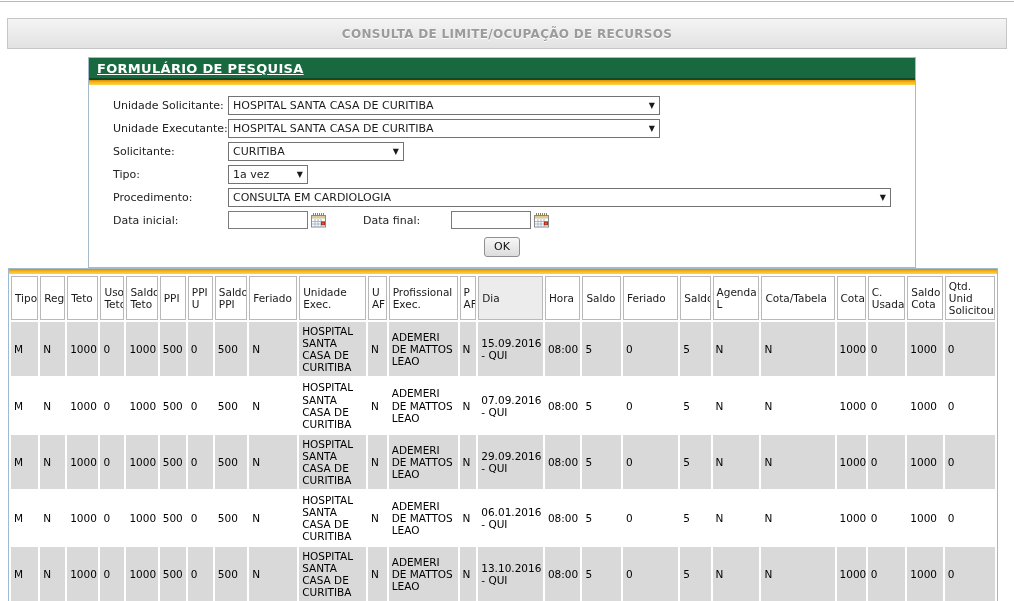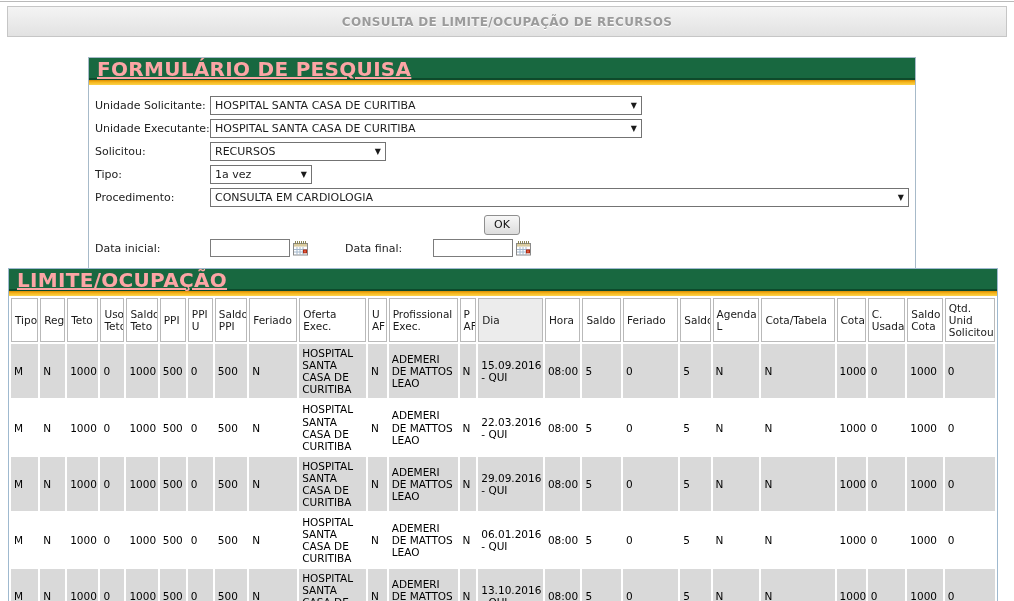--- a/index.html
+++ b/index.html
@@ -7,57 +7,57 @@
   body {
     width:1014px; height:601px; position:relative; overflow:hidden;
     background:#ffffff;
     font-family:"DejaVu Sans","Liberation Sans",sans-serif;
     font-size:11px; color:#1c1c1c;
   }
 
   
   .top-rule { position:absolute; left:0; top:1px; width:1014px; height:1px; background:#b9b9b9; }
   .title-bar {
-    position:absolute; left:7px; top:6px; width:1000px; height:31px;
+    position:absolute; left:7px; top:18px; width:1000px; height:31px;
     border:1px solid #c6c6c6;
     background:linear-gradient(#f4f4f4,#e2e2e2);
     display:flex; align-items:center; justify-content:center;
   }
   .title-bar span {
     color:#9b9b9b; font-weight:bold; font-size:12px; letter-spacing:.3px;
     text-shadow:0 1px 0 #ffffff;
   }
 
   
   .green-bar {
     background:#186840; border-bottom:2px solid #0d4a2b;
     padding:2px 8px 1px 8px; height:22px; display:flex; align-items:center;
   }
   .bar-title {
-    color:#fca5a5; font-weight:bold; font-size:20px;
+    color:#ffffff; font-weight:bold; font-size:13px;
     text-decoration:underline; letter-spacing:.3px; white-space:nowrap;
   }
   .gold-stripe { height:5px; background:linear-gradient(#d98b00,#f5b41a 40%,#fcd34a); }
 
   
   .form-panel {
     position:absolute; left:88px; top:57px; width:828px;
     border:1px solid #a7bac9; background:#fff;
   }
   .form-body { padding:7px 6px 8px 6px; }
-  .frow { display:flex; align-items:center; margin:4px 0; min-height:18px; }
+  .frow { display:flex; align-items:center; margin:4px 18px; min-height:18px; }
   .flabel { width:115px; flex:0 0 115px; color:#222; }
   .flabel2 { margin-left:36px; width:88px; flex:0 0 88px; color:#222; }
   .sel {
     height:19px; border:1px solid #737373; background:#fff;
     display:flex; align-items:center; padding:0 4px; overflow:hidden;
   }
   .sel-text { white-space:nowrap; overflow:hidden; }
   .arrow { margin-left:auto; font-size:8px; color:#1a1a1a; padding-left:6px; }
-  .w432 { width:432px; } .w176 { width:176px; } .w80 { width:102px; } .w700 { width:700px;gap:32px; }
+  .w432 { width:432px; } .w176 { width:176px; } .w80 { width:80px; } .w700 { width:700px;gap:32px; }
   .dinput {
     width:80px; height:18px; border:1px solid #7c7c7c; background:#fff;
     font-family:inherit; font-size:11px; padding:1px 3px;
   }
   .cal { margin-left:2px; cursor:pointer; flex:0 0 auto; }
   .ok-row { justify-content:center; margin-top:8px; margin-bottom:2px; }
   .okbtn {
     font-family:inherit; font-size:11px; color:#111;
     padding:2px 9px 3px 9px; border:1px solid #8f8f8f; border-radius:3px;
     background:linear-gradient(#f7f7f7,#dcdcdc); cursor:pointer;
@@ -110,45 +110,41 @@
 
     <div class="frow">
       <label class="flabel">Unidade Executante:</label>
       <div class="sel w432">
         <span class="sel-text">HOSPITAL SANTA CASA DE CURITIBA</span>
         <span class="arrow">▼</span>
       </div>
     </div>
 
     <div class="frow">
-      <label class="flabel">Solicitou:</label>
+      <label class="flabel">Solicitante:</label>
       <div class="sel w176">
-        <span class="sel-text">RECURSOS</span>
+        <span class="sel-text">CURITIBA</span>
         <span class="arrow">▼</span>
       </div>
     </div>
 
     <div class="frow">
       <label class="flabel">Tipo:</label>
       <div class="sel w80">
         <span class="sel-text">1a vez</span>
         <span class="arrow">▼</span>
       </div>
     </div>
 
     <div class="frow">
       <label class="flabel">Procedimento:</label>
       <div class="sel w700">
         <span class="sel-text">CONSULTA EM CARDIOLOGIA</span>
         <span class="arrow">▼</span>
       </div>
-    </div>
-
-    <div class="frow ok-row">
-      <button class="okbtn">OK</button>
     </div>
 
     <div class="frow">
       <label class="flabel">Data inicial:</label>
       <input class="dinput" value="" style="">
       <svg class="cal" width="17" height="16" viewBox="0 0 17 16">
         <rect x="1.5" y="3.5" width="14" height="11.5" fill="#ffffff" stroke="#8a8a8a"></rect>
         <rect x="2" y="4" width="13" height="2.6" fill="#d9cb9e"></rect>
         <path d="M3.5 1 v3 M5.5 1 v3 M7.5 1 v3 M9.5 1 v3 M11.5 1 v3 M13.5 1 v3" stroke="#8a8456" stroke-width="1"></path>
         <path d="M2 9.5 h13 M2 12 h13 M5 7 v8 M8 7 v8 M11 7 v8" stroke="#a4b8cc" stroke-width="1"></path>
@@ -158,27 +154,28 @@
       <input class="dinput" value="" style="">
       <svg class="cal" width="17" height="16" viewBox="0 0 17 16">
         <rect x="1.5" y="3.5" width="14" height="11.5" fill="#ffffff" stroke="#8a8a8a"></rect>
         <rect x="2" y="4" width="13" height="2.6" fill="#d9cb9e"></rect>
         <path d="M3.5 1 v3 M5.5 1 v3 M7.5 1 v3 M9.5 1 v3 M11.5 1 v3 M13.5 1 v3" stroke="#8a8456" stroke-width="1"></path>
         <path d="M2 9.5 h13 M2 12 h13 M5 7 v8 M8 7 v8 M11 7 v8" stroke="#a4b8cc" stroke-width="1"></path>
         <rect x="11.5" y="10" width="3" height="2.8" fill="#e05a40" stroke="#b02a10"></rect>
       </svg>
     </div>
 
+    <div class="frow ok-row">
+      <button class="okbtn">OK</button>
+    </div>
+
   </div>
 </div>
 
 <div class="table-panel">
-  <div class="green-bar">
-    <span class="bar-title">LIMITE/OCUPAÇÃO</span>
-  </div>
   <div class="gold-stripe"></div>
   <table class="grid">
     <colgroup>
       <col style="width:26px">
         <col style="width:24px">
         <col style="width:30px">
         <col style="width:23px">
       <col style="width:30px">
         <col style="width:25px">
         <col style="width:24px">
@@ -204,21 +201,21 @@
       <tr>
           <th>Tipo</th>
           <th>Reg</th>
           <th>Teto</th>
           <th>Uso Teto</th>
           <th>Saldo Teto</th>
           <th>PPI</th>
           <th>PPI U</th>
           <th>Saldo PPI</th>
           <th>Feriado</th>
-          <th>Oferta Exec.</th>
+          <th>Unidade Exec.</th>
           <th>U AF</th>
           <th>Profissional Exec.</th>
           <th>P AF</th>
           <th class="sorted">Dia</th>
           <th>Hora</th>
           <th>Saldo</th>
           <th>Feriado</th>
           <th>Saldo</th>
           <th>Agenda L</th>
           <th>Cota/Tabela</th>
@@ -262,21 +259,21 @@
           <td>0</td>
           <td>1000</td>
           <td>500</td>
           <td>0</td>
           <td>500</td>
           <td>N</td>
           <td>HOSPITAL SANTA CASA DE CURITIBA</td>
           <td>N</td>
           <td>ADEMERI DE MATTOS LEAO</td>
           <td>N</td>
-          <td>22.03.2016 - QUI</td>
+          <td>07.09.2016 - QUI</td>
           <td>08:00</td>
           <td>5</td>
           <td>0</td>
           <td>5</td>
           <td>N</td>
           <td>N</td>
           <td>1000</td>
           <td>0</td>
           <td>1000</td>
           <td>0</td>

